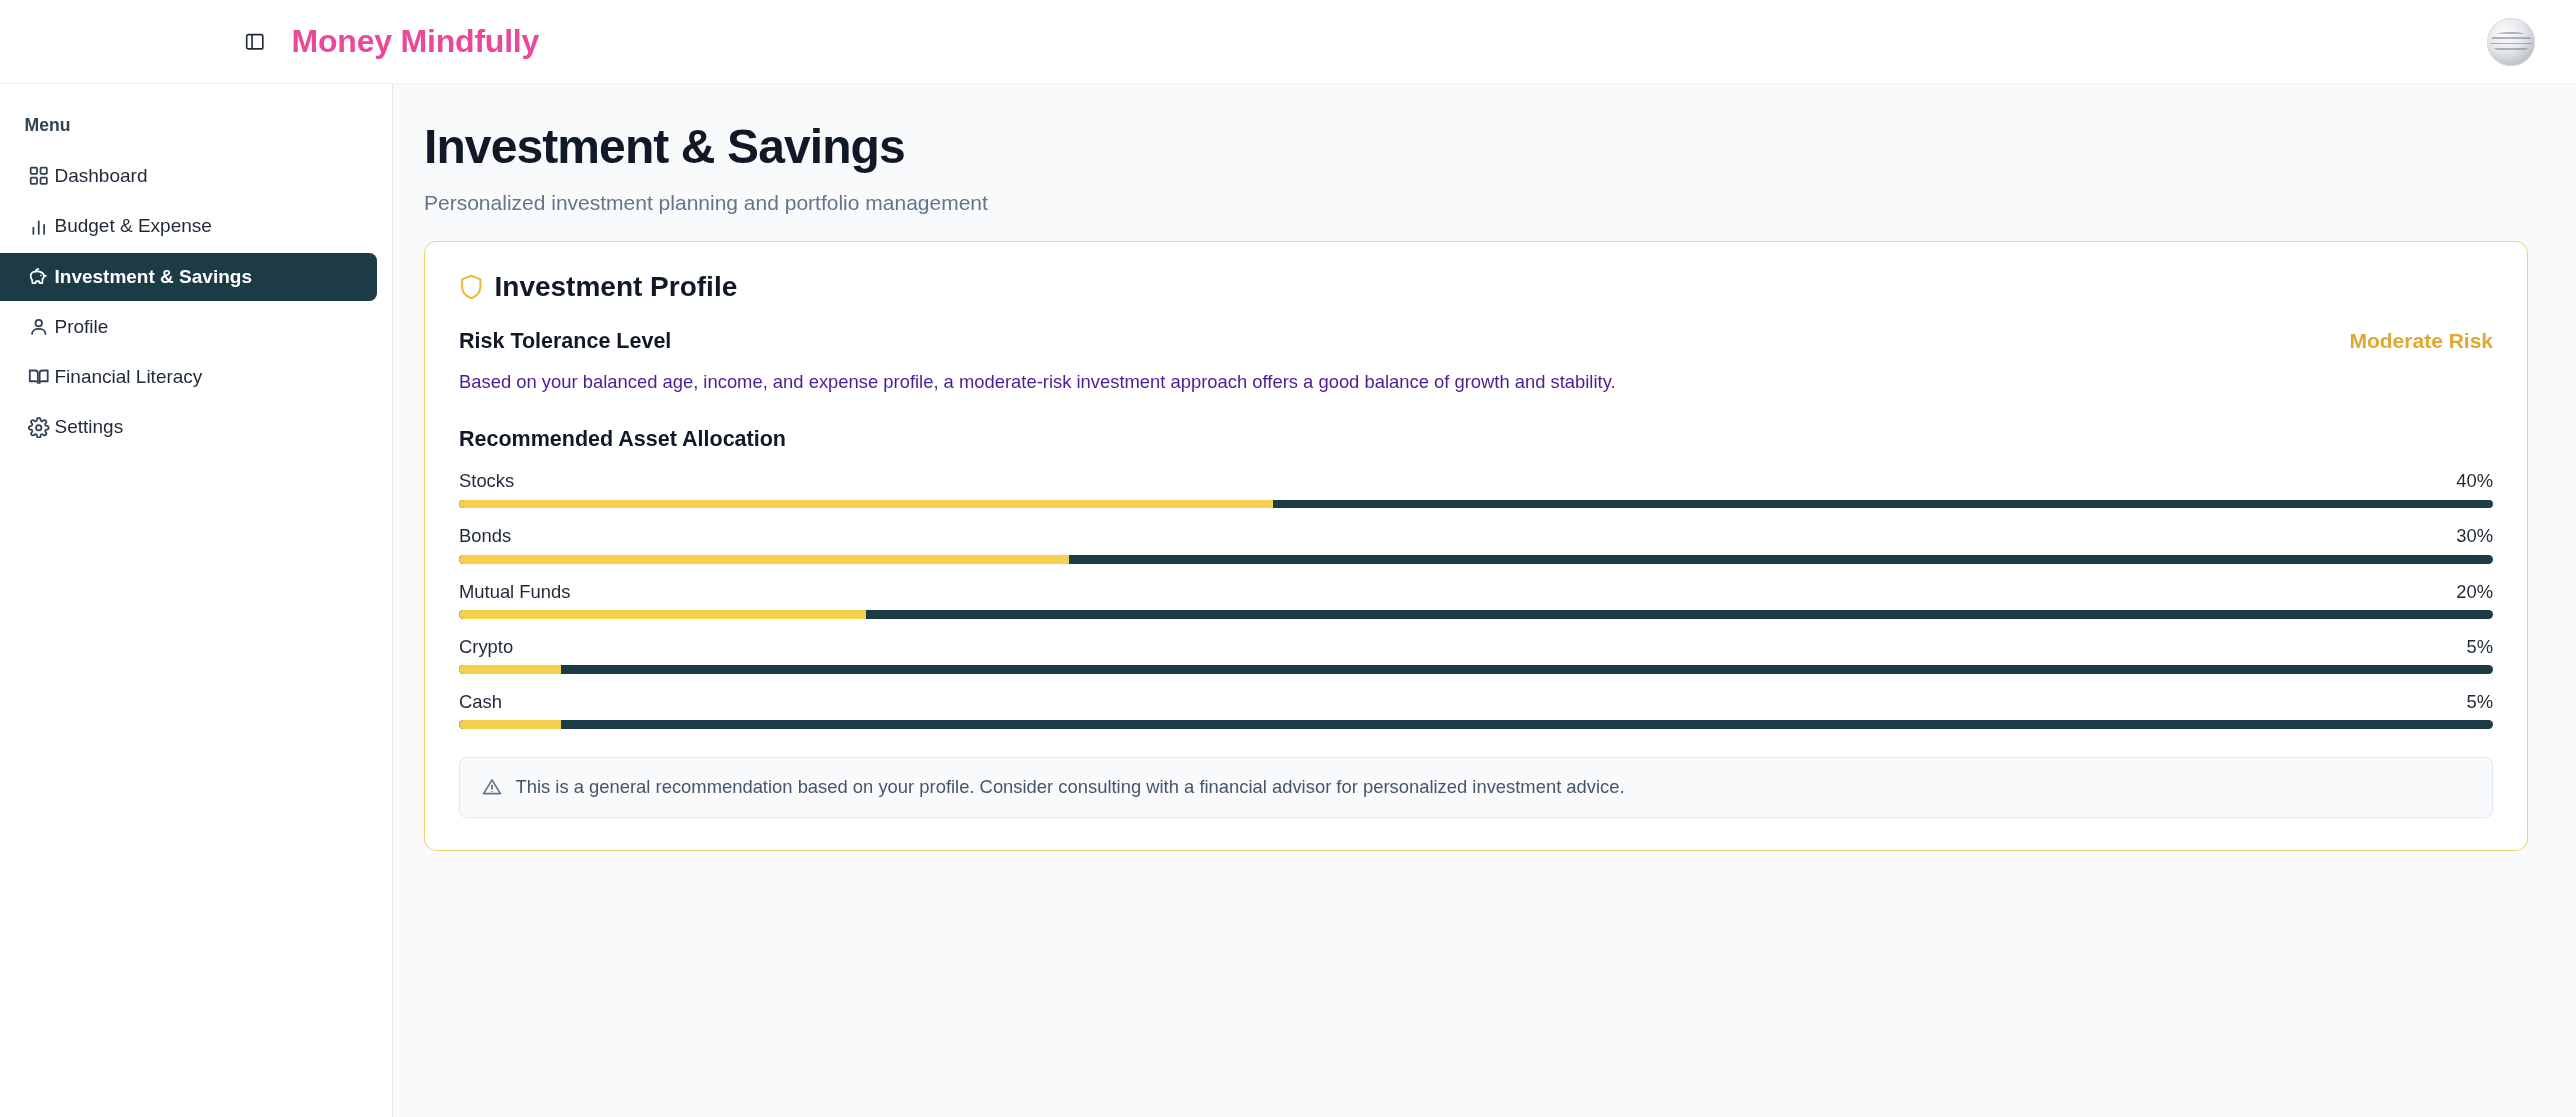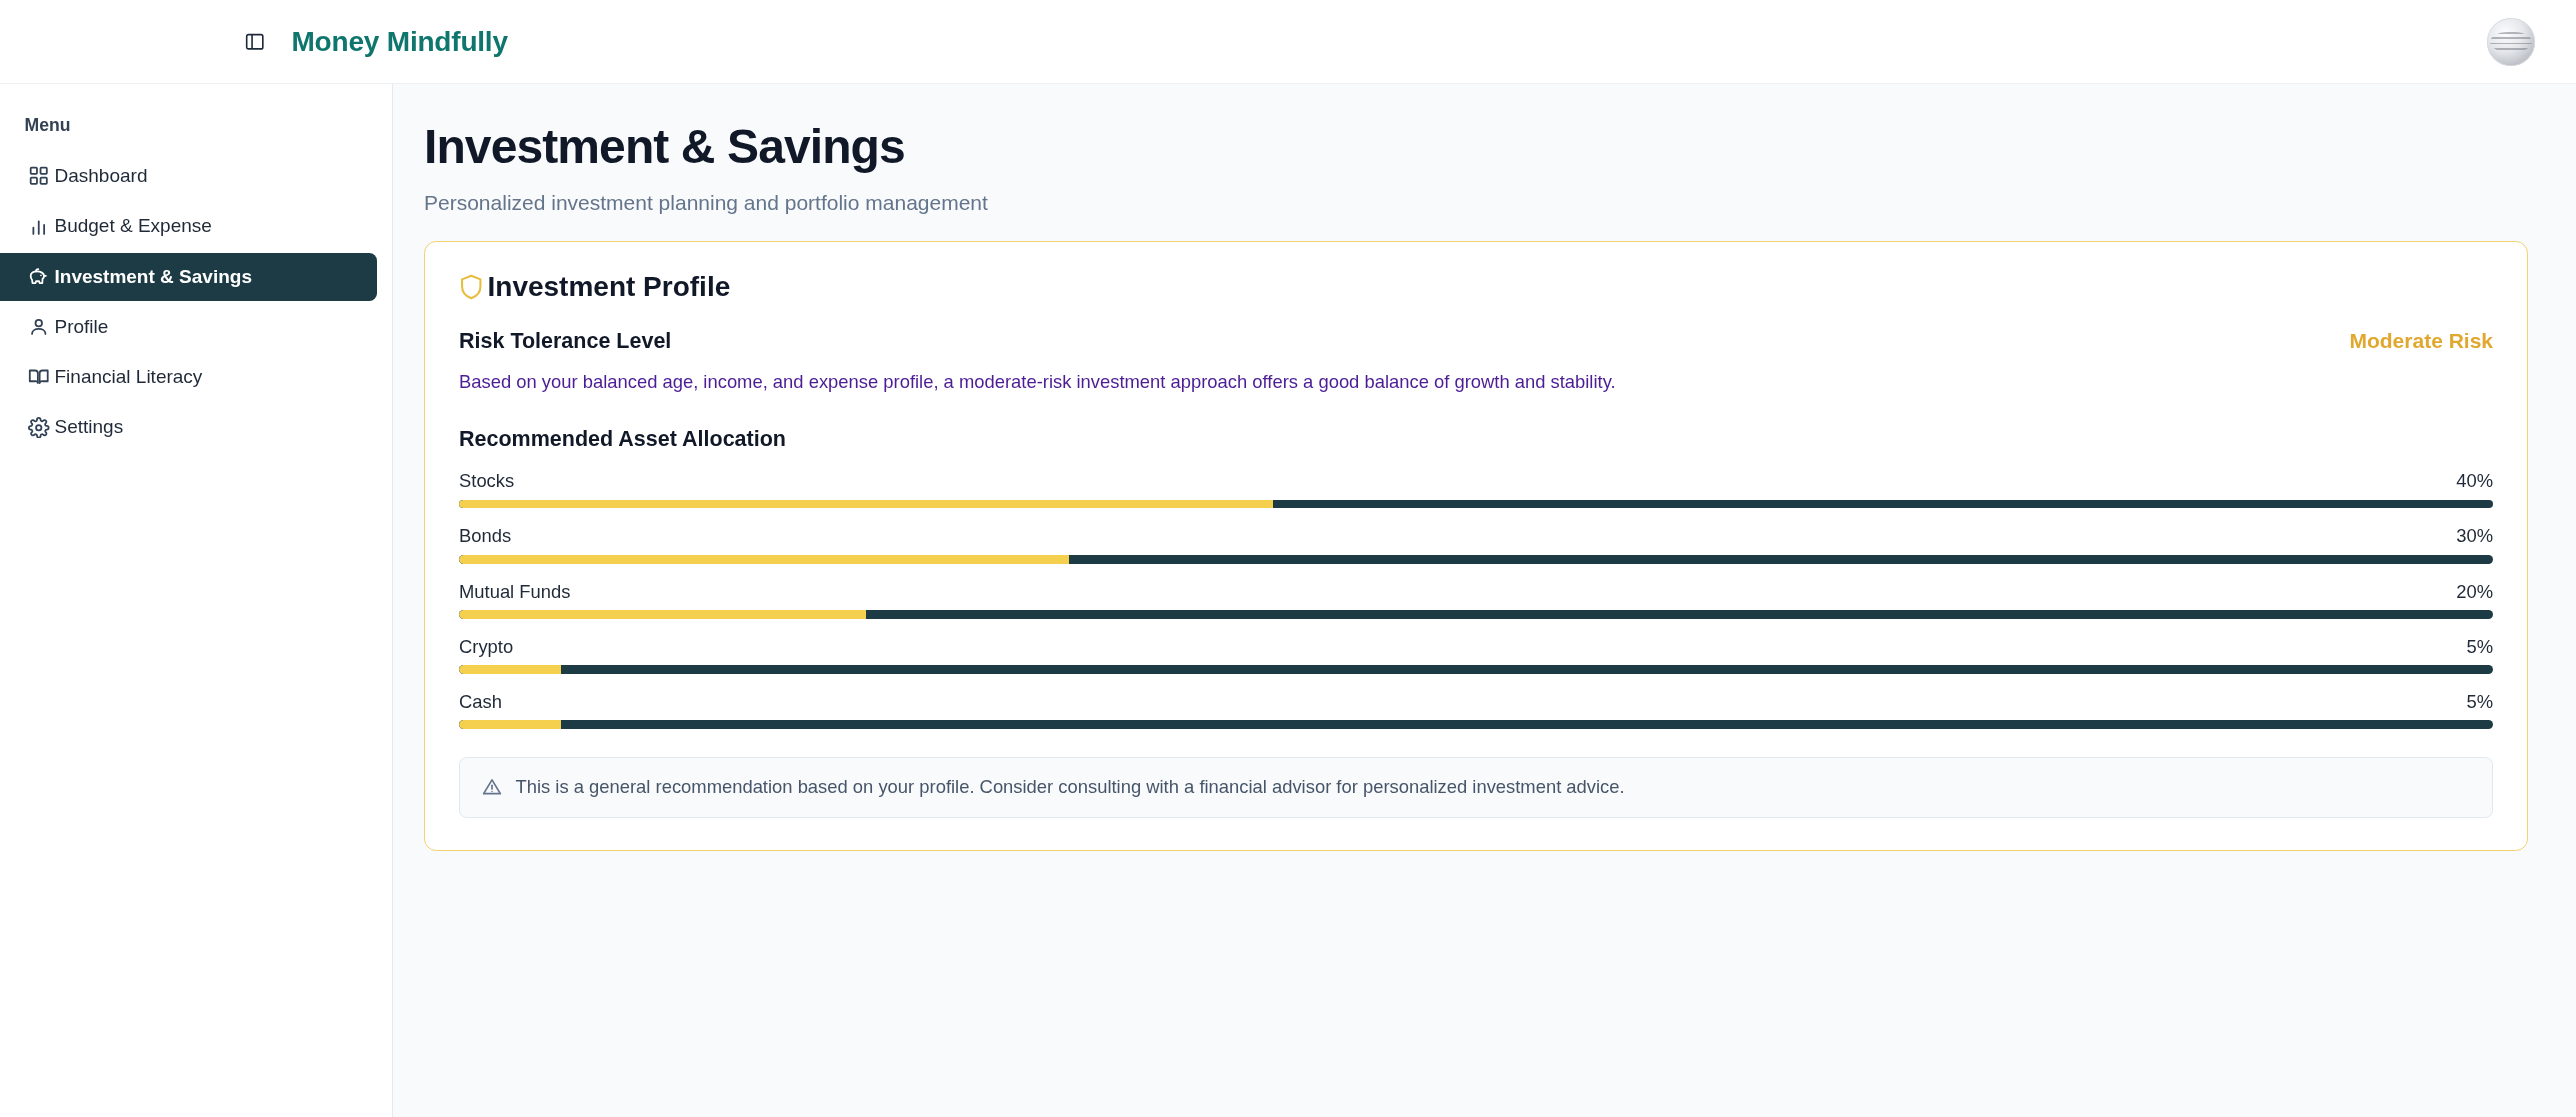--- a/index.html
+++ b/index.html
@@ -23,24 +23,24 @@
   }
   .sidebar-toggle {
     margin-left: 239px;
     width: 31px; height: 31px;
     display: flex; align-items: center; justify-content: center;
     color: #1e293b;
     cursor: pointer;
   }
   .app-title {
     margin-left: 21.5px;
-    font-size: 28px;
+    font-size: 32px;
     font-weight: bold;
     letter-spacing: -0.2px;
-    color: #0f766e;
+    color: #ec4899;
   }
   .avatar {
     position: absolute;
     right: 41px;
     top: 50%;
     transform: translateY(-50%);
     width: 48px; height: 48px;
     border-radius: 50%;
     background: radial-gradient(circle at 38% 32%, #fdfdfe 0%, #e4e6ea 42%, #c2c6cc 70%, #9ba0a8 100%);
     box-shadow: inset 0 0 0 0.8px #d7dade;
@@ -118,21 +118,21 @@
   
   .card {
     background: #ffffff;
     border: 1.5px solid #f1d170;
     border-radius: 12.3px;
     padding: 29px 34px 32px 34px;
   }
   .card-head {
     display: flex;
     align-items: center;
-    gap: 4px;
+    gap: 11px;
     margin-bottom: 26px;
   }
   .card-title {
     font-size: 28px;
     font-weight: bold;
     color: #111827;
   }
   .shield-icon { width: 24.5px; height: 28px; display: block; color: #e8bc3c; }
 
   .row-head {

